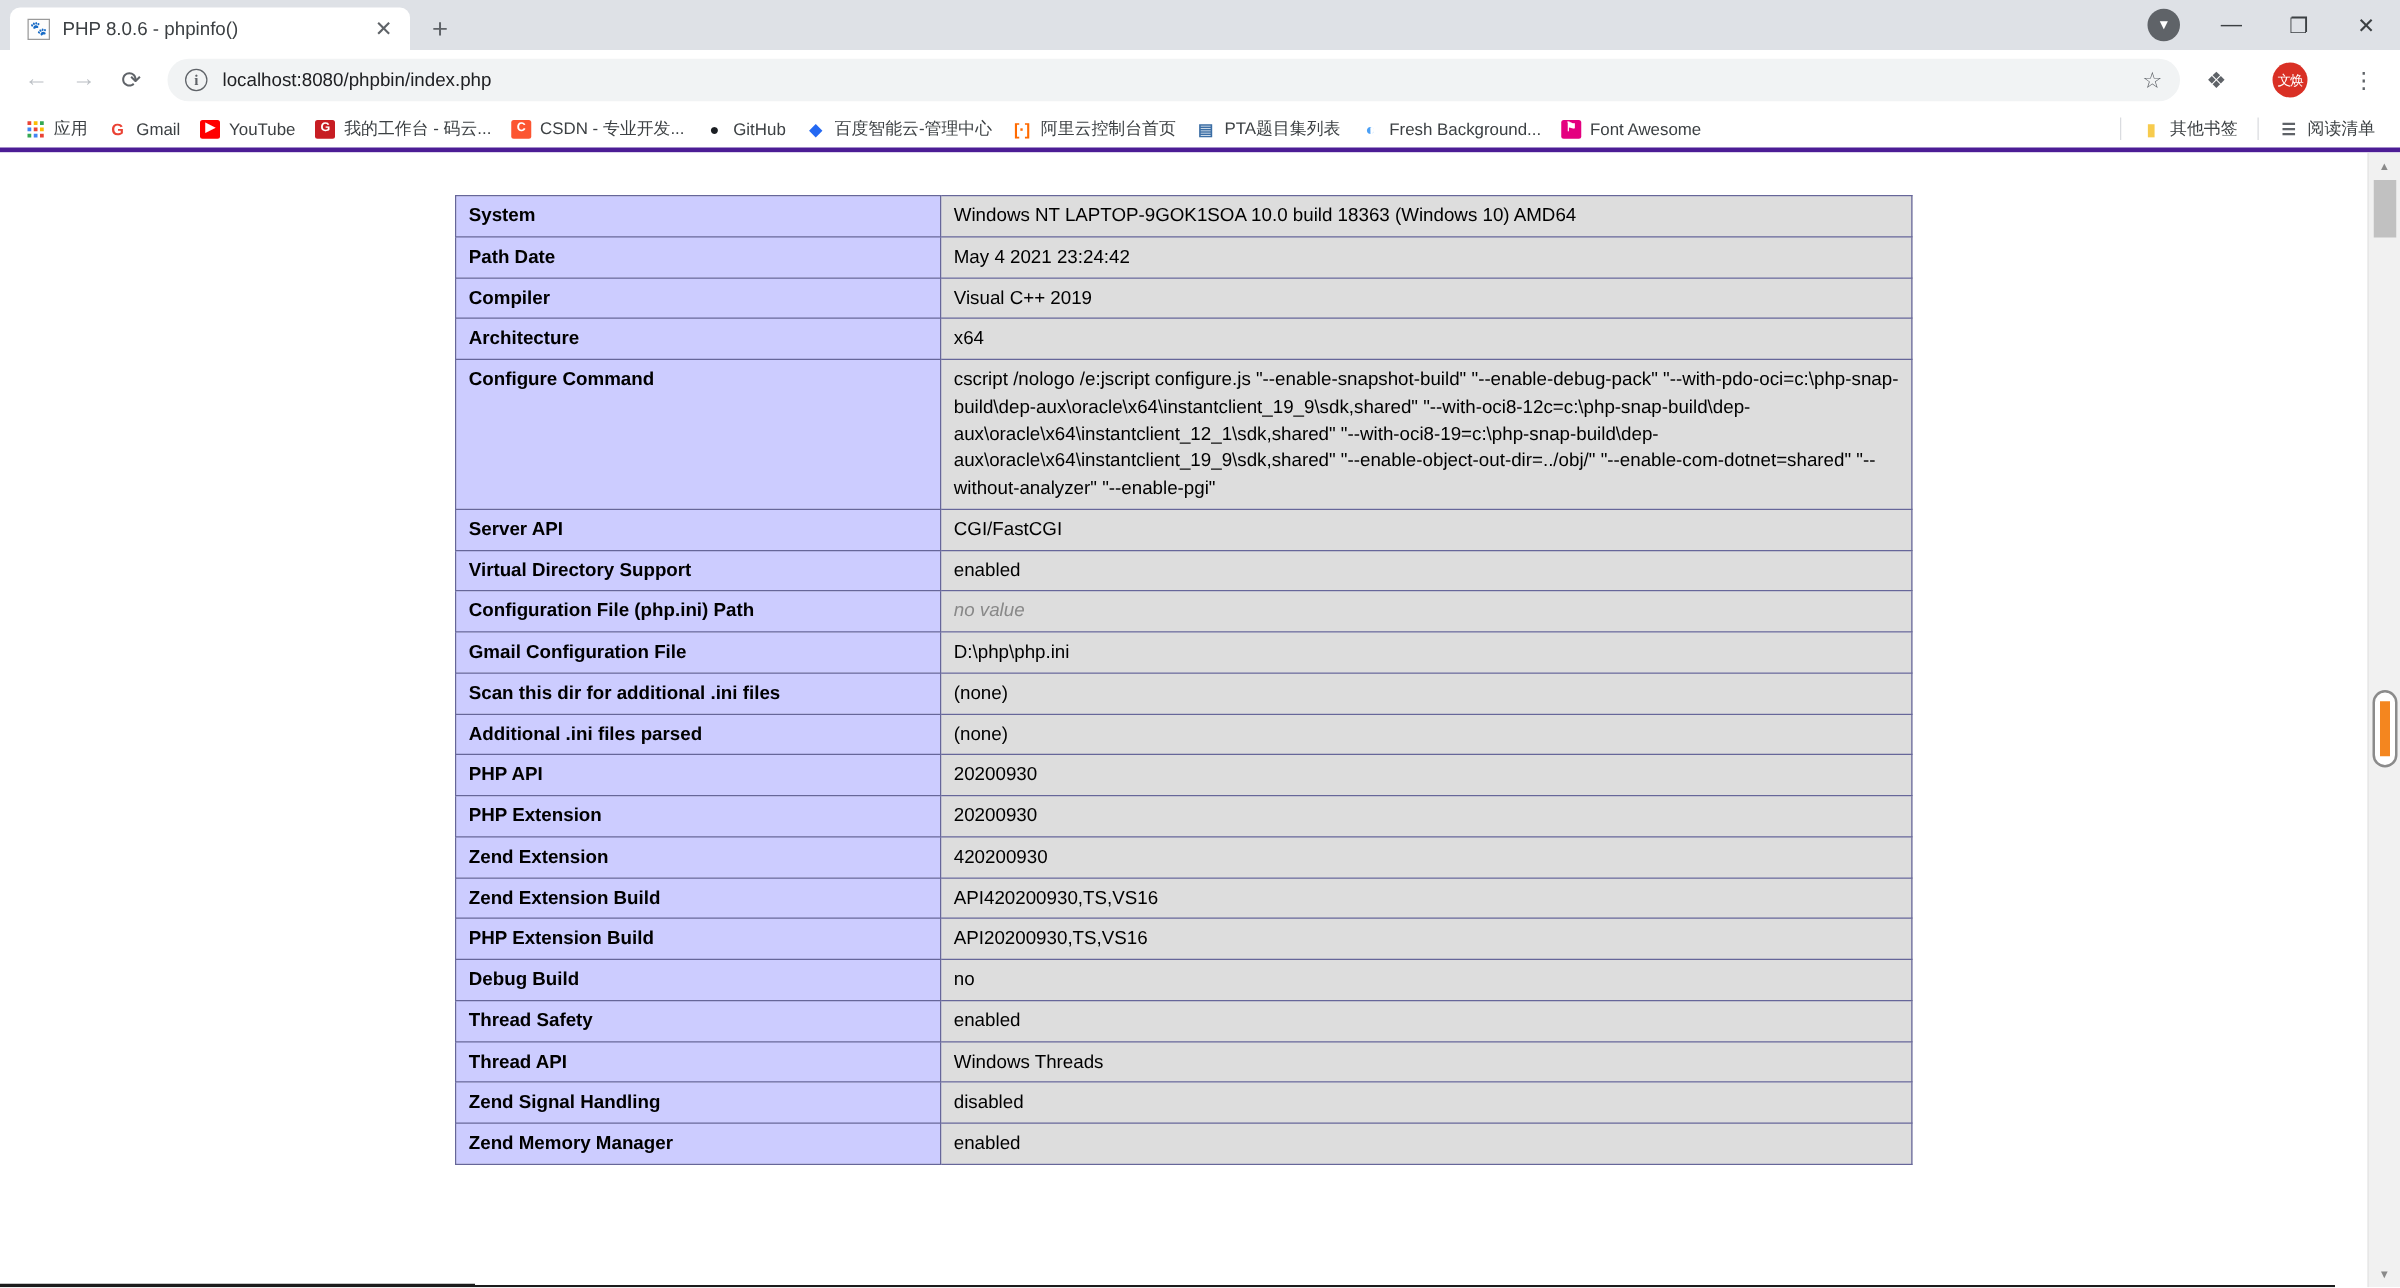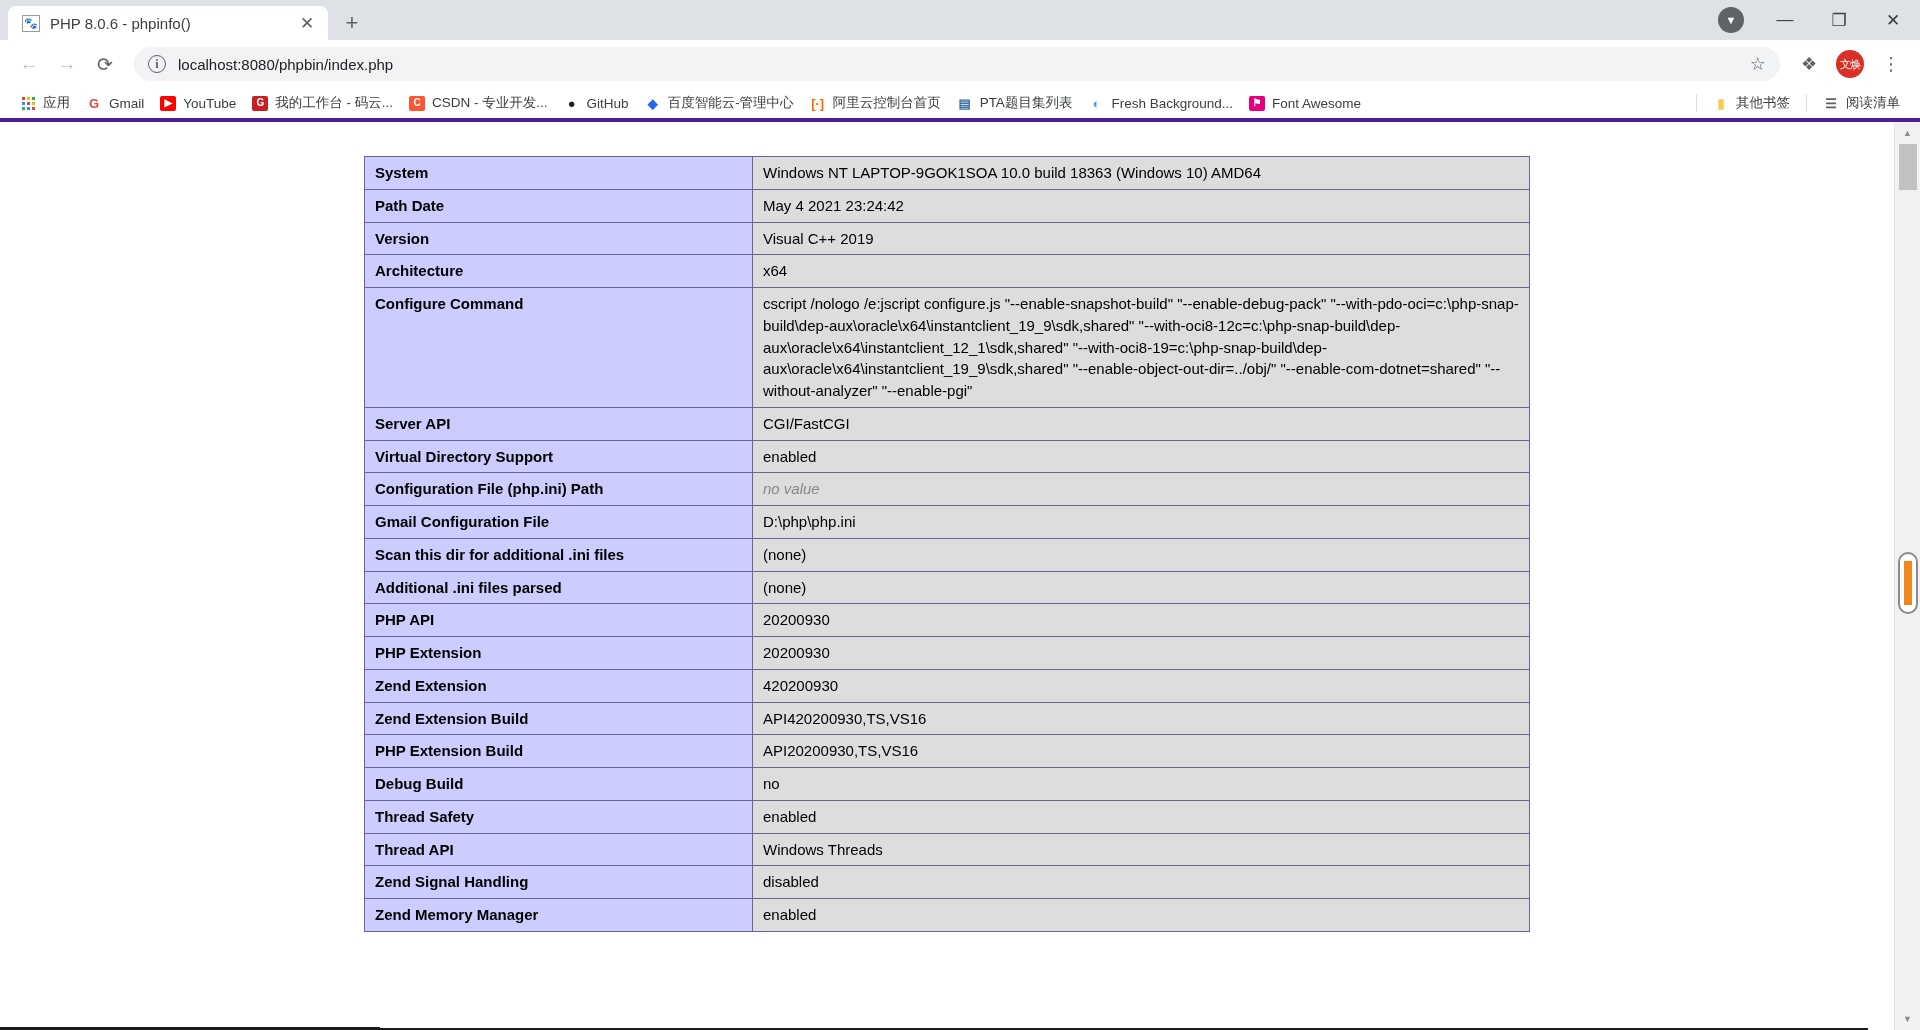--- a/index.html
+++ b/index.html
@@ -76,21 +76,21 @@
     display:flex; align-items:center; justify-content:center;
     font-size: 12px; font-weight: bold; font-family:"Liberation Serif", serif; flex:0 0 18px;
   }
   .omni-url { flex:1; font-size: 15px; color: #202124; white-space:nowrap; overflow:hidden; }
   .omni-star { color:#5f6368; font-size: 18px; }
   .ext-icon { width:34px; height:34px; display:flex; align-items:center; justify-content:center;
               color:#5f6368; font-size:18px; cursor:pointer; flex:0 0 34px; }
   .avatar {
     width: 28px; height: 28px; border-radius:50%; background:#d93025;
     color:#fff; font-size:11px; display:flex; align-items:center; justify-content:center;
-    margin: 0 6px; flex:0 0 28px; letter-spacing:-1px;
+    margin: 0 24px; flex:0 0 28px; letter-spacing:-1px;
   }
 
   .bookmarks {
     height: 34px; background:#fff; display:flex; align-items:center;
     padding: 0 12px; gap: 0; font-size: 13.5px; color:#3c4043;
     border-bottom: 4px solid #4c1d95;
     position: relative;
   }
   .bm {
     display:flex; align-items:center; gap:7px; padding: 4px 8px;
@@ -300,21 +300,21 @@
             <tbody id="info-body">
                 <tr>
                   <td class="e">System</td>
                   <td class="v">Windows NT LAPTOP-9GOK1SOA 10.0 build 18363 (Windows 10) AMD64</td>
                 </tr>
                 <tr>
                   <td class="e">Path Date</td>
                   <td class="v">May 4 2021 23:24:42</td>
                 </tr>
                 <tr>
-                  <td class="e">Version</td>
+                  <td class="e">Compiler</td>
                   <td class="v">Visual C++ 2019</td>
                 </tr>
                 <tr>
                   <td class="e">Architecture</td>
                   <td class="v">x64</td>
                 </tr>
                 <tr>
                   <td class="e">Configure Command</td>
                   <td class="v">cscript /nologo /e:jscript configure.js "--enable-snapshot-build" "--enable-debug-pack" "--with-pdo-oci=c:\php-snap-build\dep-aux\oracle\x64\instantclient_19_9\sdk,shared" "--with-oci8-12c=c:\php-snap-build\dep-aux\oracle\x64\instantclient_12_1\sdk,shared" "--with-oci8-19=c:\php-snap-build\dep-aux\oracle\x64\instantclient_19_9\sdk,shared" "--enable-object-out-dir=../obj/" "--enable-com-dotnet=shared" "--without-analyzer" "--enable-pgi"</td>
                 </tr>

